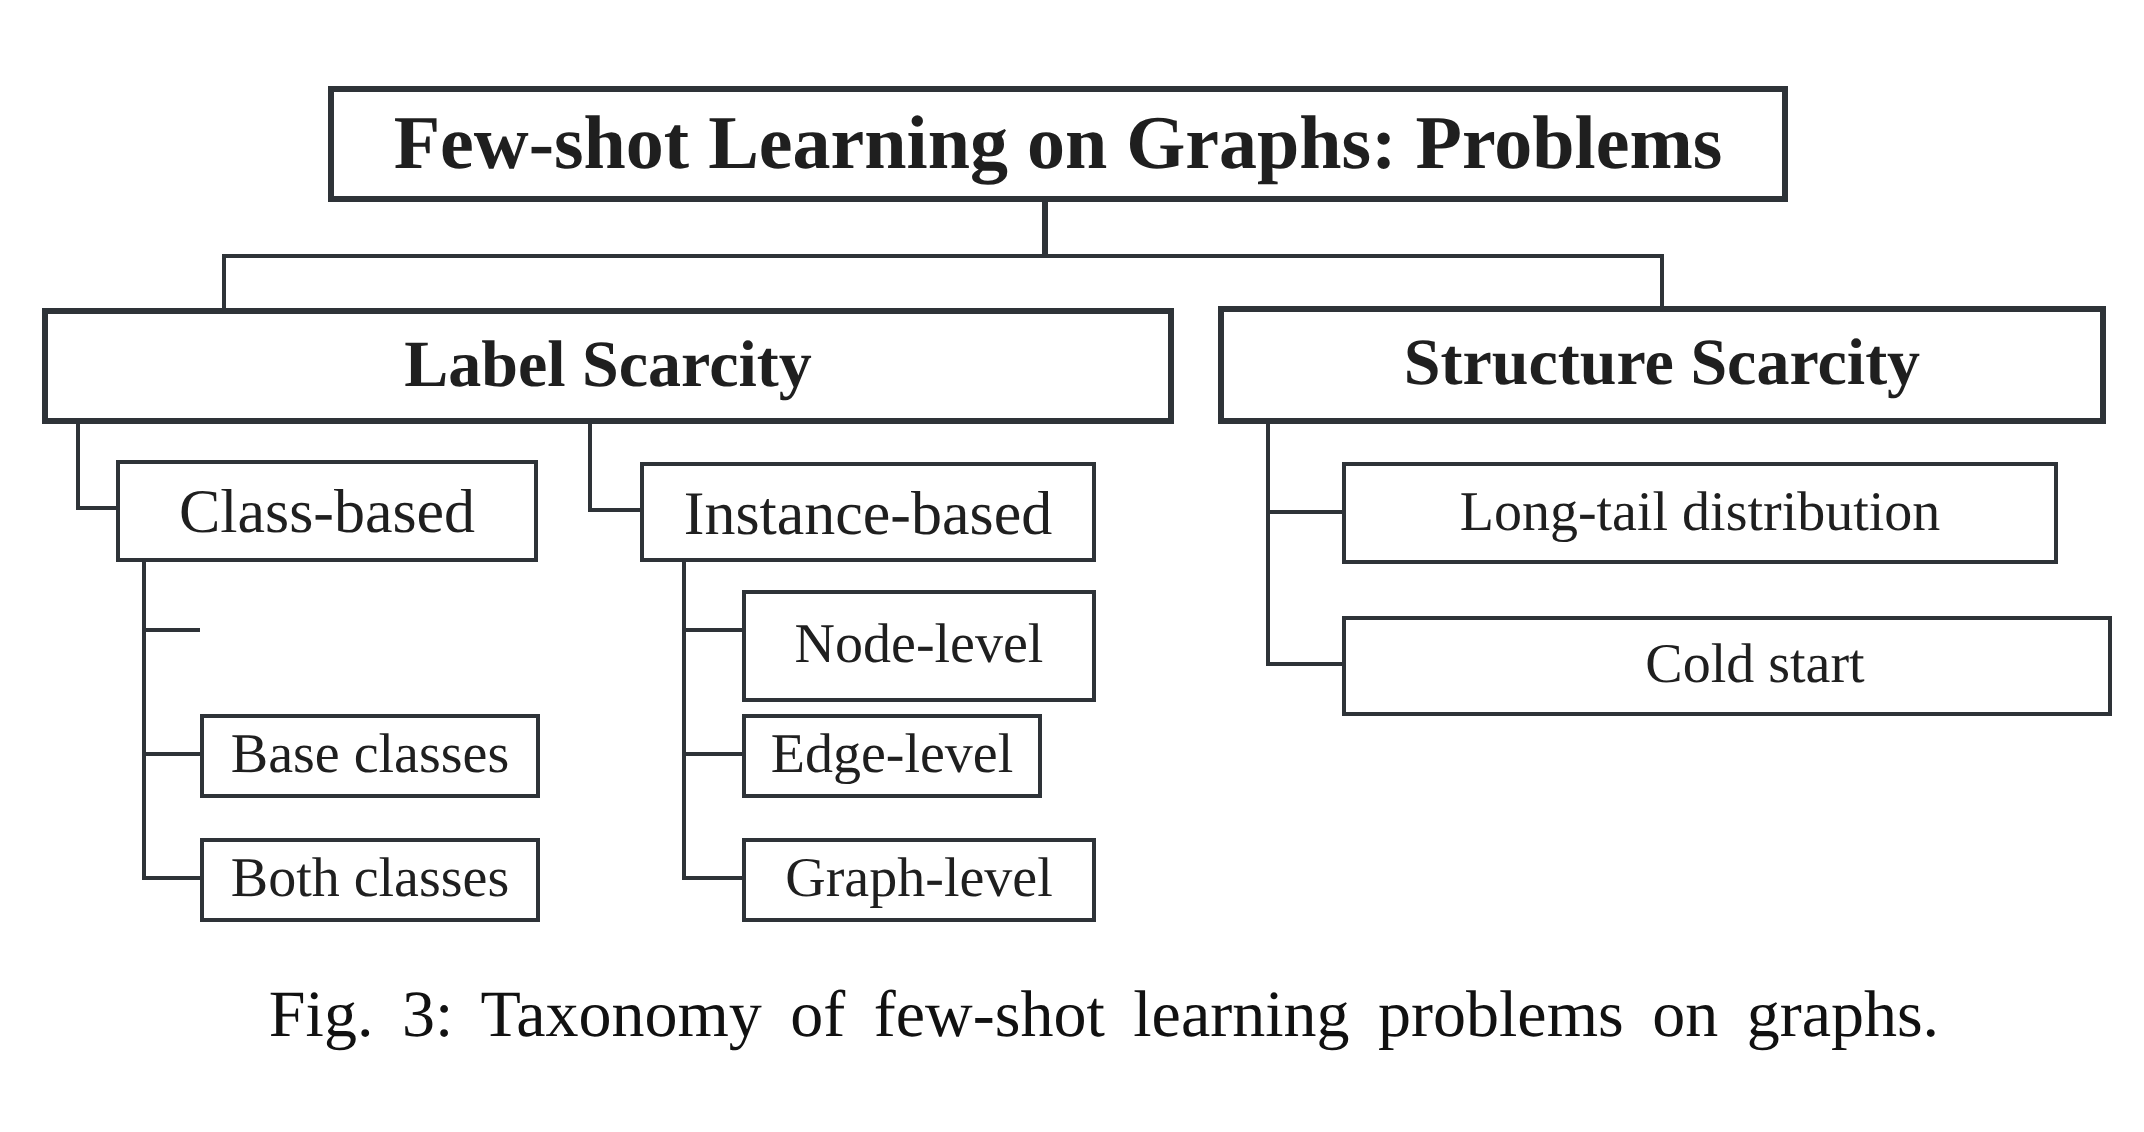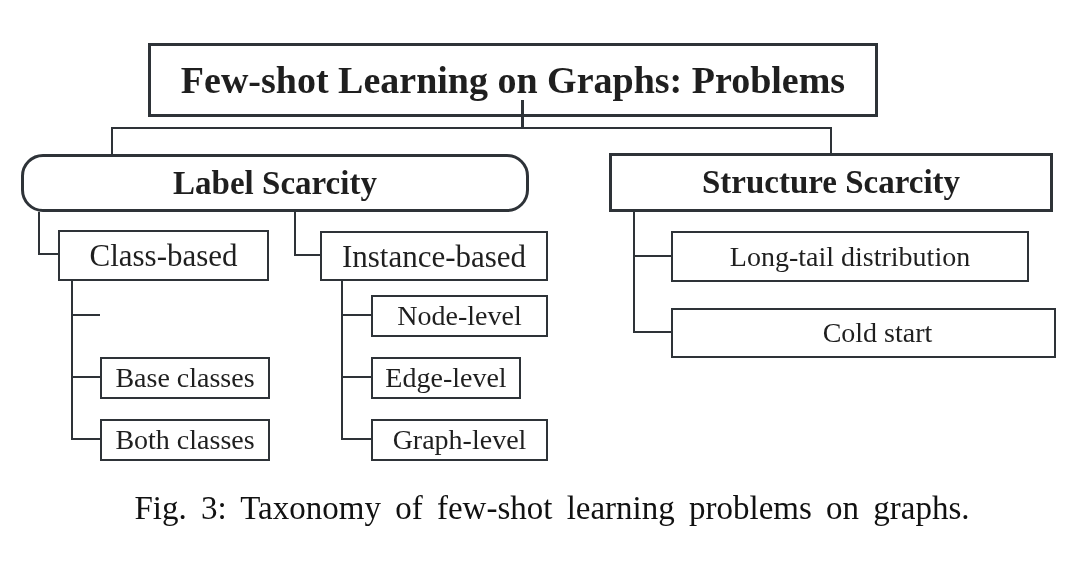--- a/index.html
+++ b/index.html
@@ -26,29 +26,29 @@
     white-space: nowrap;
     box-sizing: border-box;
     line-height: 1;
   }
   .lvl0 { border-width: 3px; font-weight: bold; font-size: 38px; }
   .lvl1 { border-width: 3px; font-weight: bold; font-size: 33px; }
   .lvl2 { font-size: 31px; }
   .leaf { font-size: 28px; }
 
   
-  #root           { left: 148px; top: 43px;  width: 730px; height: 74px; }
-  #label-scarcity { left: 21px;  top: 154px; width: 508px; height: 58px; border-radius: 22px; }
+  #root           { left: 164px; top: 43px;  width: 730px; height: 58px; }
+  #label-scarcity { left: 21px;  top: 154px; width: 566px; height: 58px; }
   #struct-scarcity{ left: 609px; top: 153px; width: 444px; height: 59px; }
   #class-based    { left: 58px;  top: 230px; width: 211px; height: 51px; }
   #instance-based { left: 320px; top: 231px; width: 228px; height: 50px; }
   #new-classes    { left: 100px; top: 295px; width: 170px; height: 42px; }
   #base-classes   { left: 100px; top: 357px; width: 170px; height: 42px; }
   #both-classes   { left: 100px; top: 419px; width: 170px; height: 42px; }
-  #node-level     { left: 371px; top: 295px; width: 177px; height: 42px; }
+  #node-level     { left: 371px; top: 295px; width: 177px; height: 56px; }
   #edge-level     { left: 371px; top: 357px; width: 150px; height: 42px; }
   #graph-level    { left: 371px; top: 419px; width: 177px; height: 42px; }
   #long-tail      { left: 671px; top: 231px; width: 358px; height: 51px; }
   #cold-start     { left: 671px; top: 308px; width: 385px; height: 50px; padding-left: 28px; }
 
   
   .vline {
     position: absolute;
     width: 2.5px;
     background: #2e3338;

